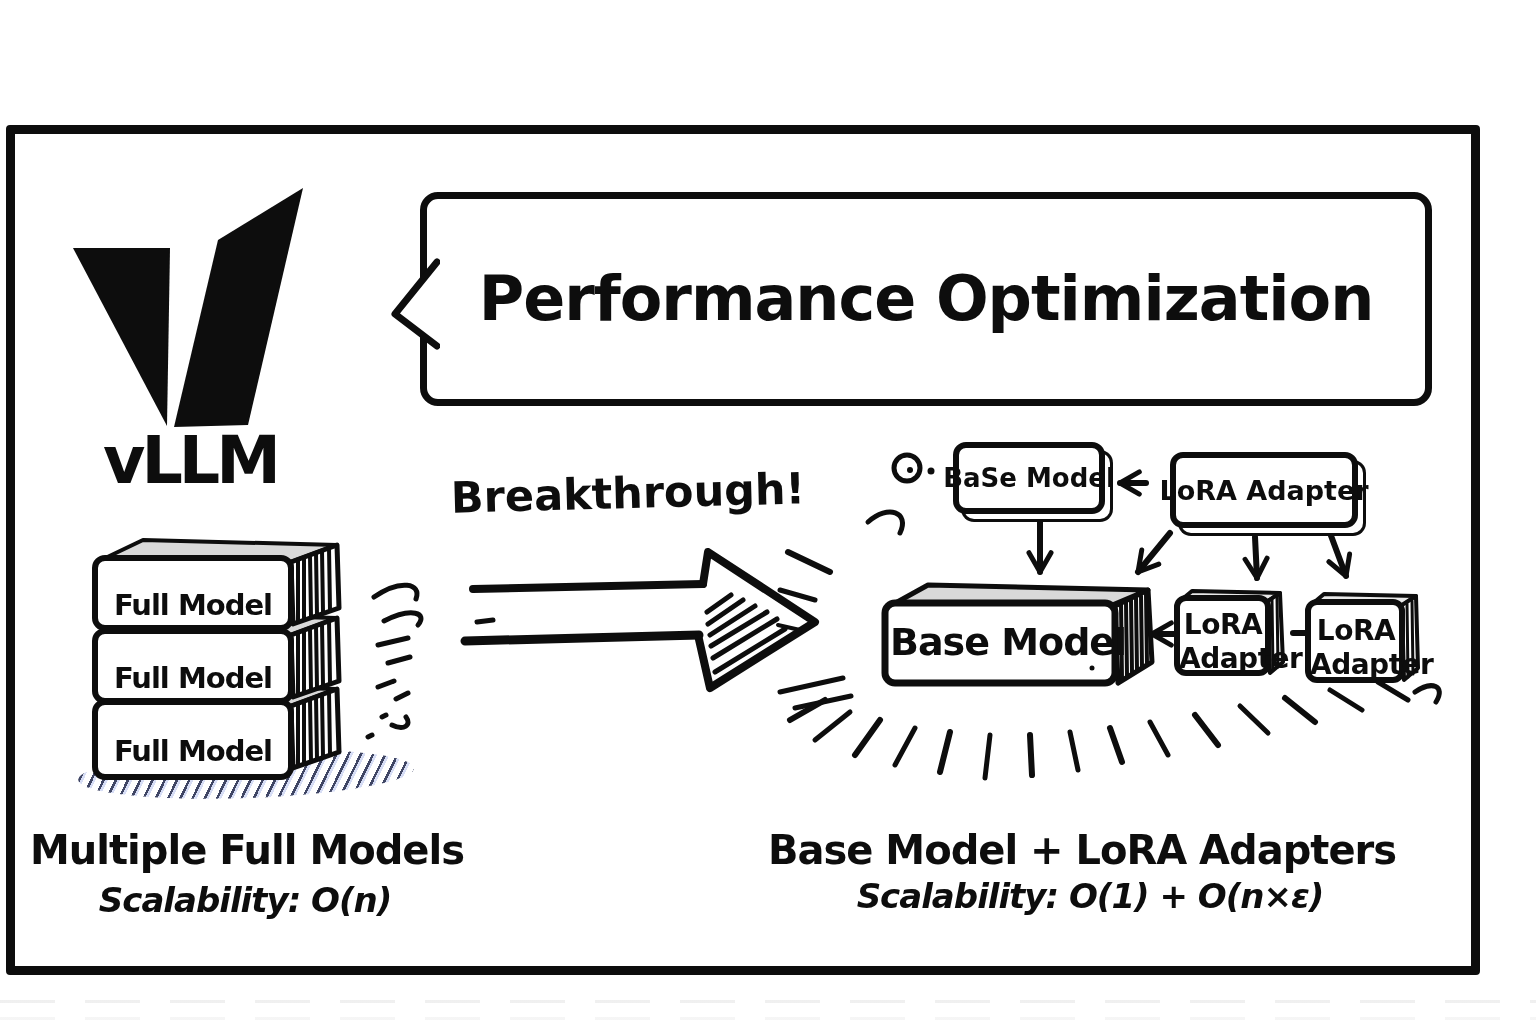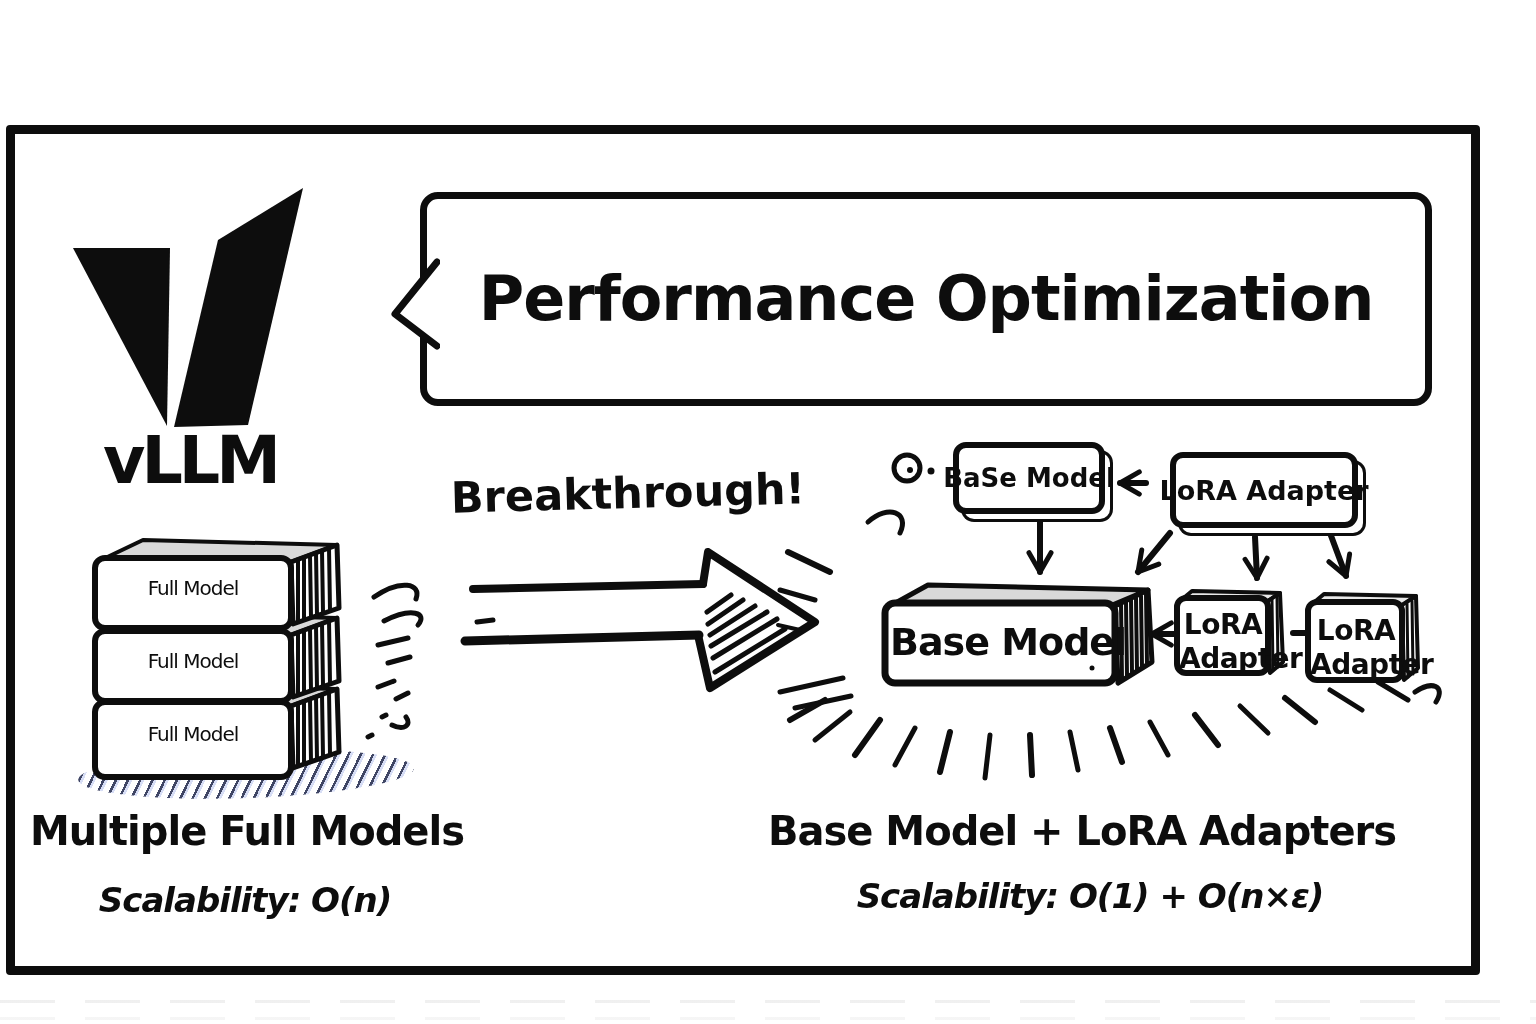--- a/index.html
+++ b/index.html
@@ -21,22 +21,22 @@
     border:7px solid #0d0d0d;border-radius:18px;background:#ffffff;
     display:flex;flex-direction:column;justify-content:center;align-items:center;gap:13px;
   }
   .bubble-line{font-size:62px;font-weight:bold;letter-spacing:-1px;line-height:1.28;white-space:nowrap;}
   .bubble-tail{left:388px;top:258px;width:52px;height:100px;}
   .breakthrough{
     left:448px;top:468px;width:360px;text-align:center;
     font-size:43px;font-weight:bold;transform:rotate(-1.5deg);white-space:nowrap;
   }
   .stack-label{
-    width:196px;text-align:center;font-size:20px;font-weight:normal;
-    letter-spacing:-1px;white-space:nowrap;
+    width:196px;text-align:center;font-size:29px;font-weight:bold;
+    letter-spacing:-1px;white-space:nowrap;margin-top:12px;
   }
   .shadow-ellipse{
     left:78px;top:750px;width:336px;height:48px;border-radius:50%;
     background:repeating-linear-gradient(118deg,
       rgba(43,50,84,0.9) 0 2.5px,
       rgba(182,194,238,0.55) 2.5px 5px,
       rgba(255,255,255,0) 5px 11px);
     transform:rotate(-2deg);
   }
   .box3d{
@@ -48,21 +48,21 @@
   .top-base{left:953px;top:442px;width:152px;height:72px;font-size:26px;}
   .top-lora{left:1148px;top:452px;width:188px;height:76px;font-size:27px;margin-left:22px;}
   .bigbox-label{
     left:890px;top:620px;width:220px;text-align:center;
     font-size:38px;font-weight:bold;letter-spacing:-1px;white-space:nowrap;
   }
   .adapter-label{
     text-align:center;font-weight:bold;font-size:28px;line-height:1.2;letter-spacing:-0.5px;
   }
   .caption{font-weight:bold;text-align:center;white-space:nowrap;letter-spacing:-1px;}
-  .cap-main{font-size:40px;}
+  .cap-main{font-size:40px;margin-top:19px;}
   .cap-scal{font-size:34px;font-style:italic;}
   .faint-dash{
     height:3px;background:repeating-linear-gradient(90deg,#ececec 0 55px,rgba(255,255,255,0) 55px 85px);
   }
   svg{display:block;}
 </style>
 </head>
 <body>
 
 <div class="canvas">

